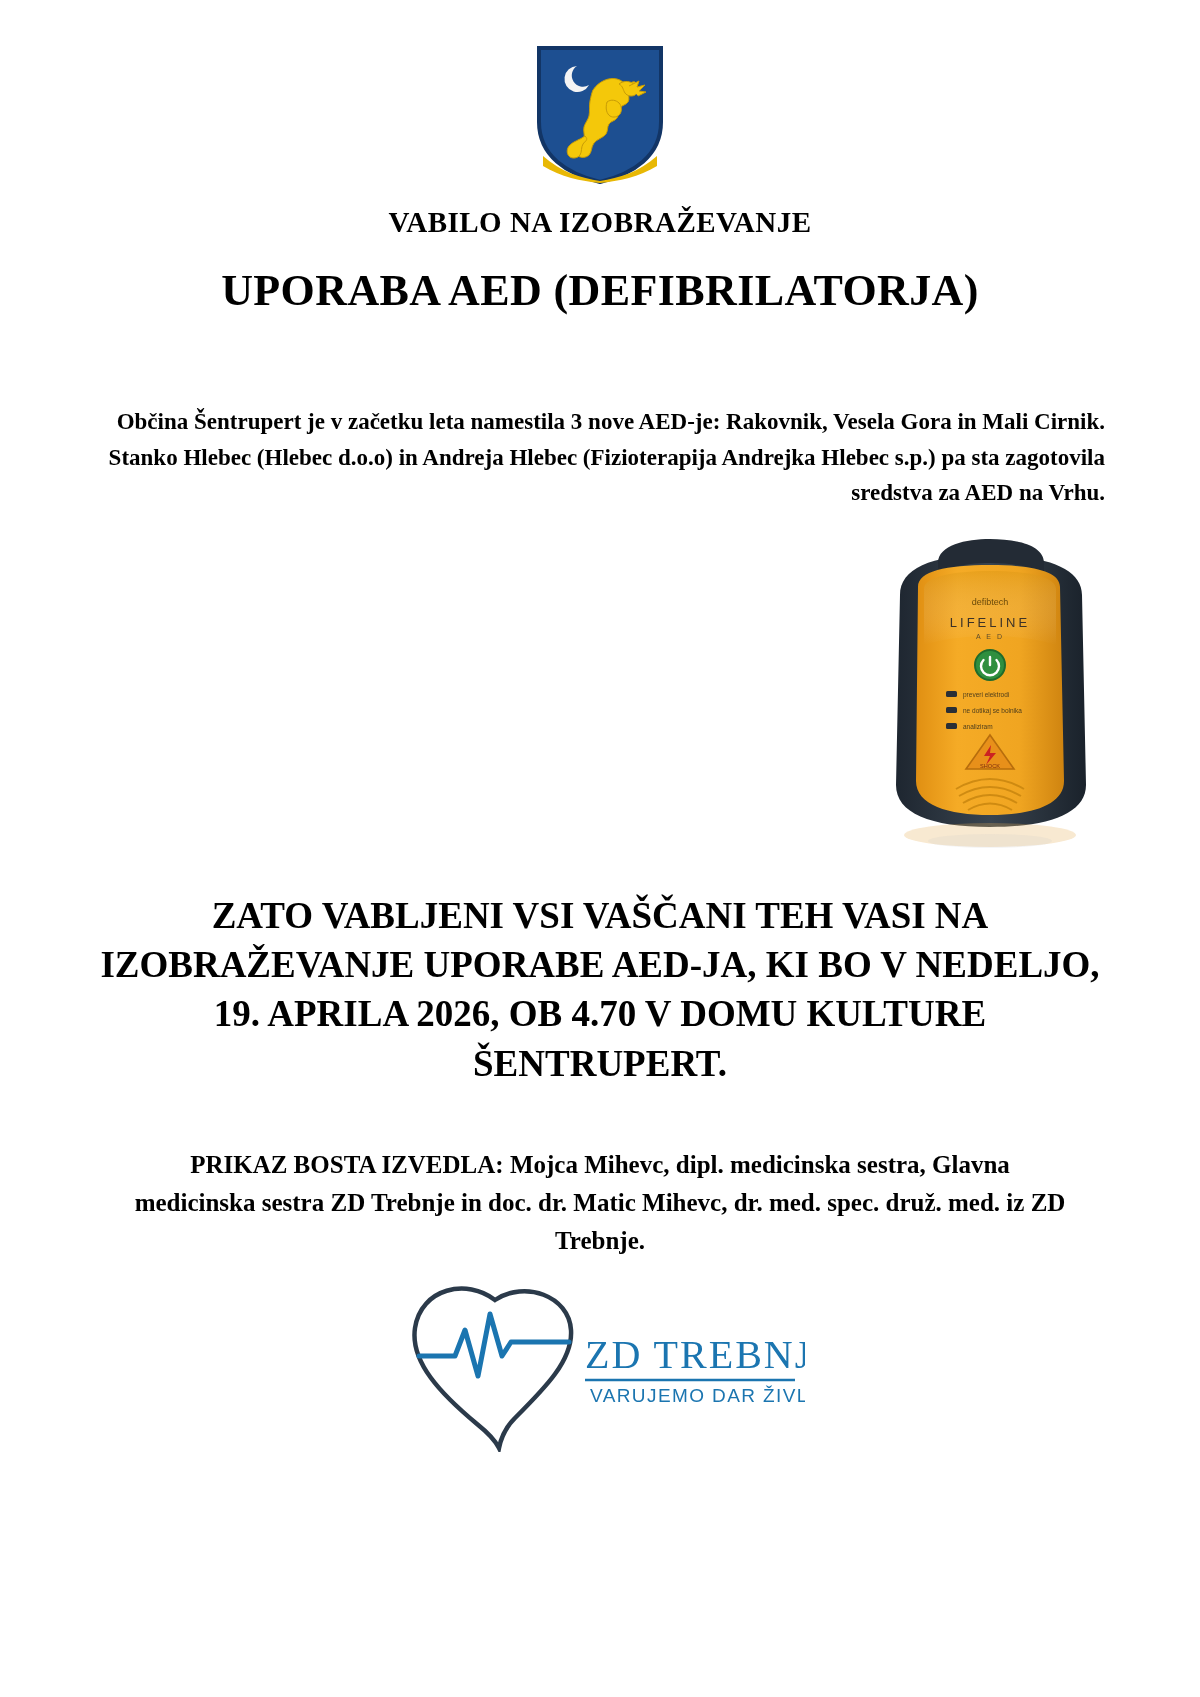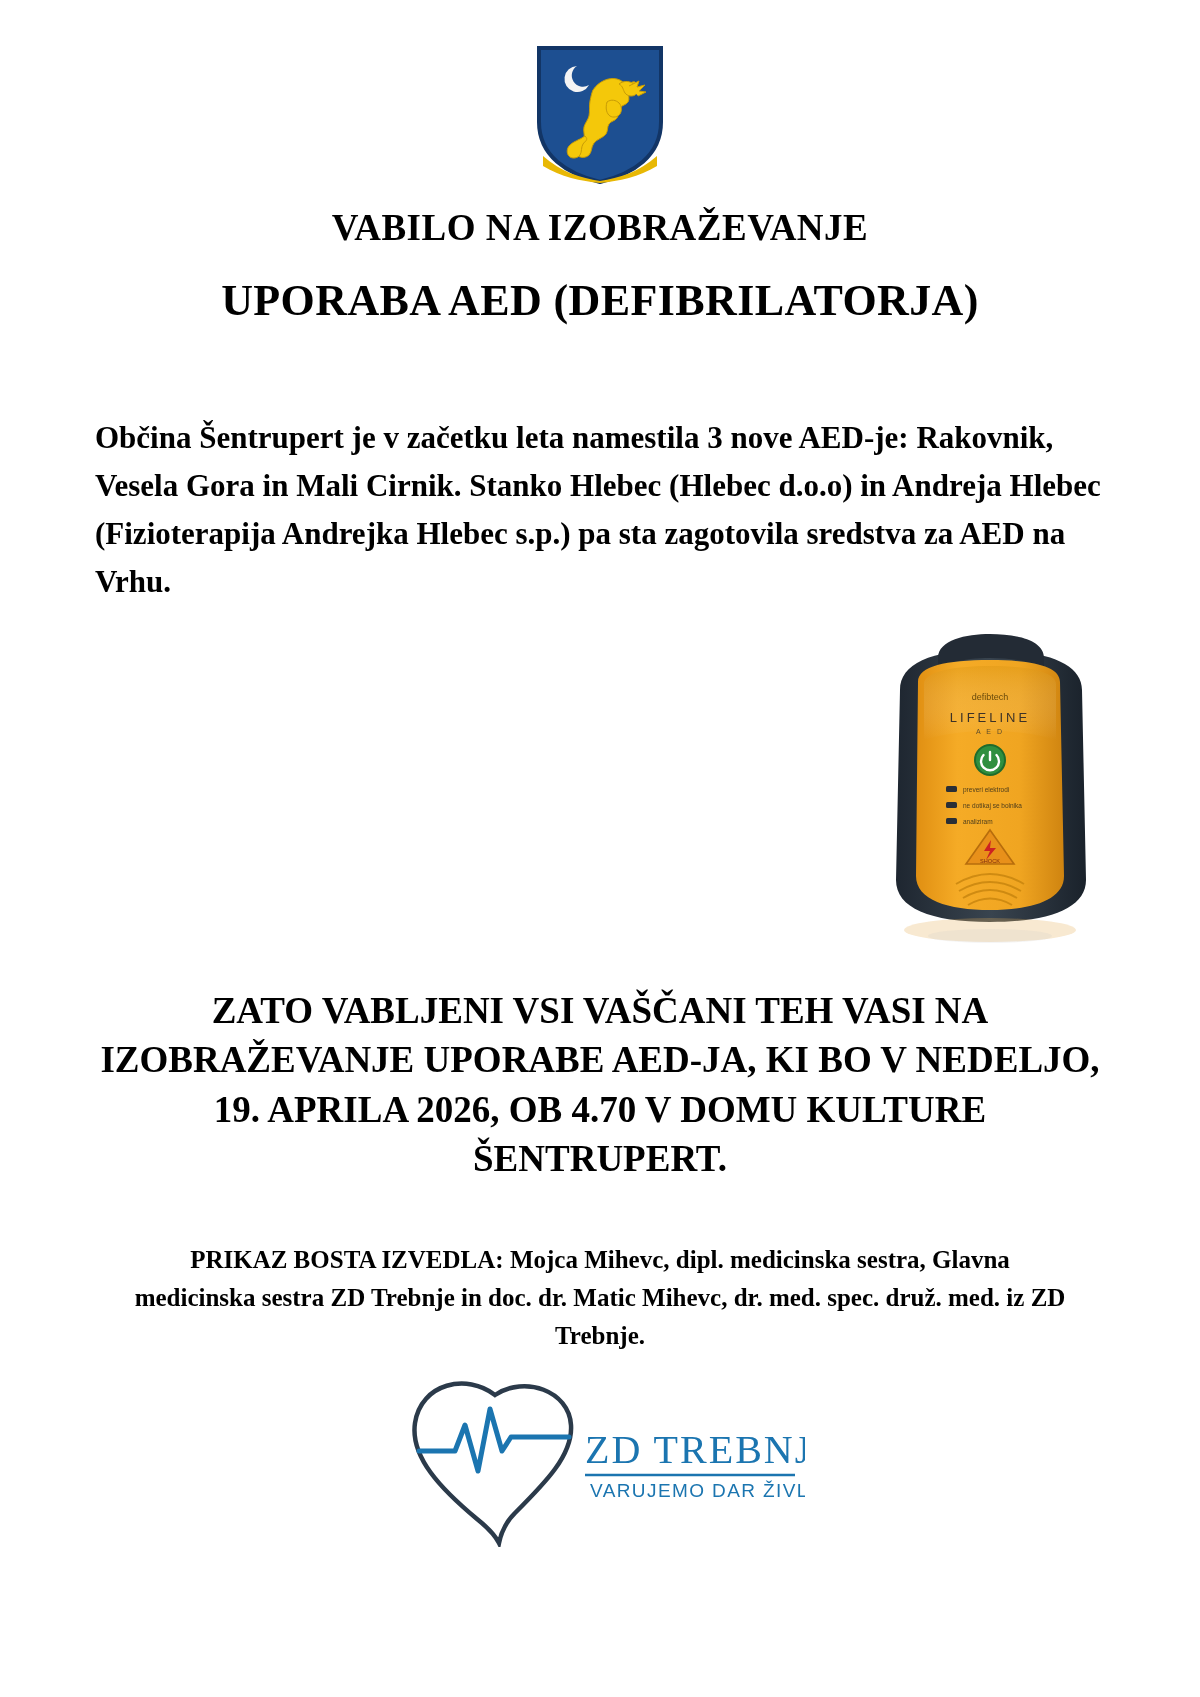--- a/index.html
+++ b/index.html
@@ -30,39 +30,39 @@
     width: 140px;
     height: 140px;
     display: flex;
     align-items: flex-start;
     justify-content: center;
     margin-bottom: 22px;
   }
 
   
   .invite-line {
-    font-size: 37px;
+    font-size: 29px;
     font-weight: bold;
     letter-spacing: 0.5px;
     text-align: center;
     margin: 0 0 26px 0;
   }
   .main-title {
     font-size: 44px;
     font-weight: bold;
     text-align: center;
     margin: 0 0 88px 0;
     letter-spacing: 0.4px;
   }
 
   
   .intro {
-    font-size: 31px;
-    font-weight: bold;
-    text-align: left;
+    font-size: 23px;
+    font-weight: bold;
+    text-align: right;
     line-height: 1.55;
     max-width: 1010px;
     margin: 0 0 18px 0;
   }
 
   
   .device-wrap {
     width: 100%;
     display: flex;
     justify-content: flex-end;

